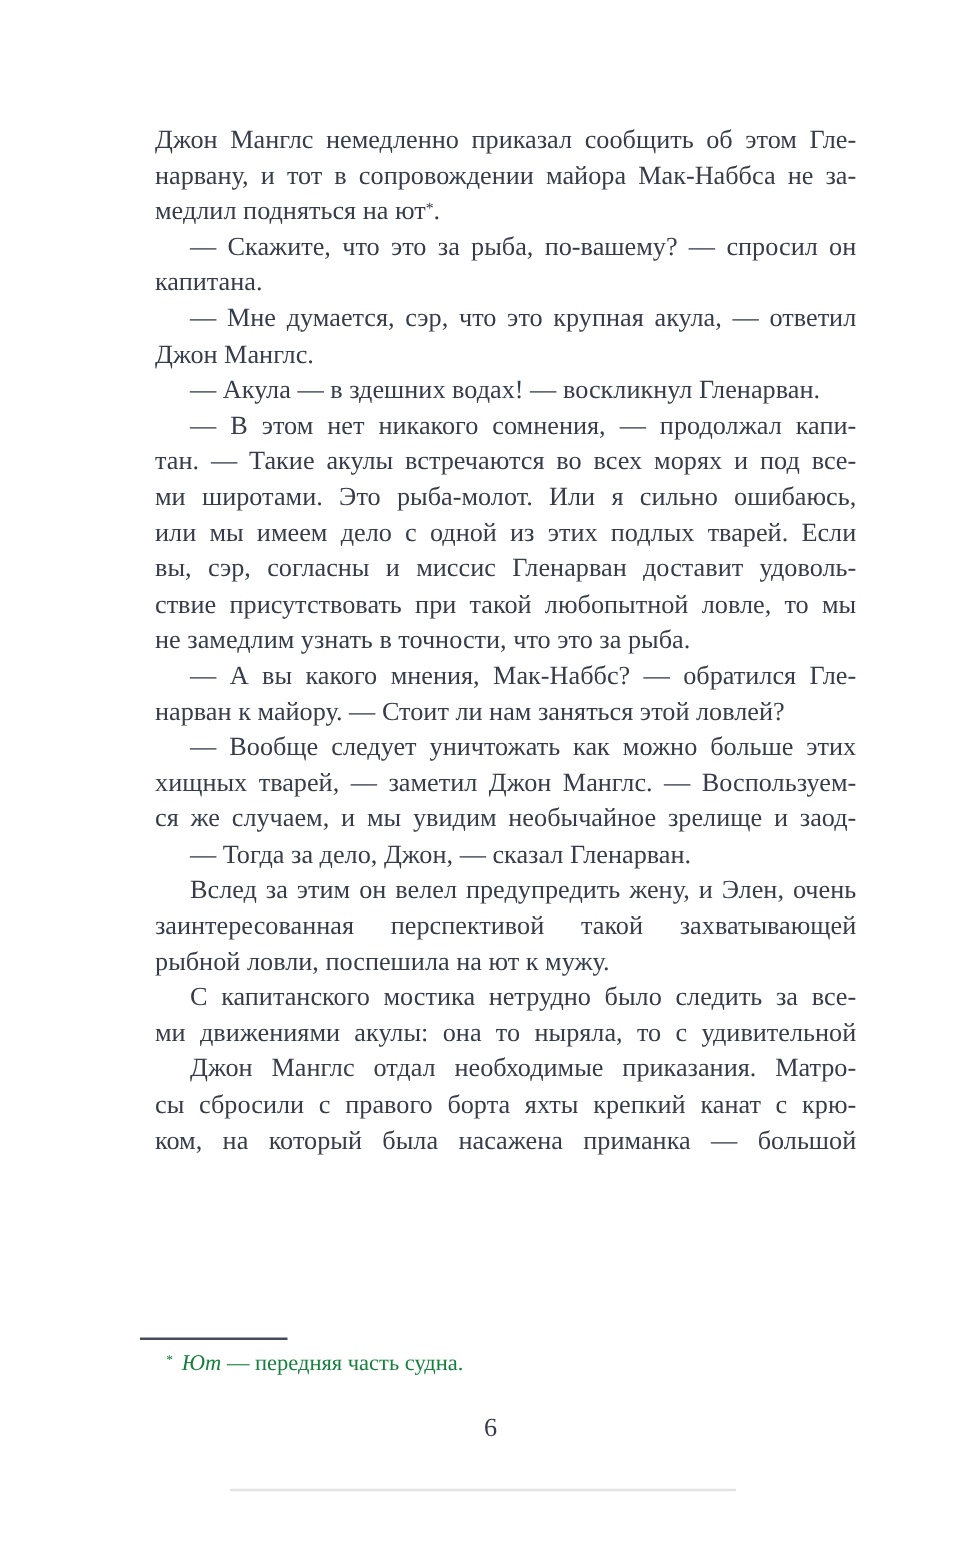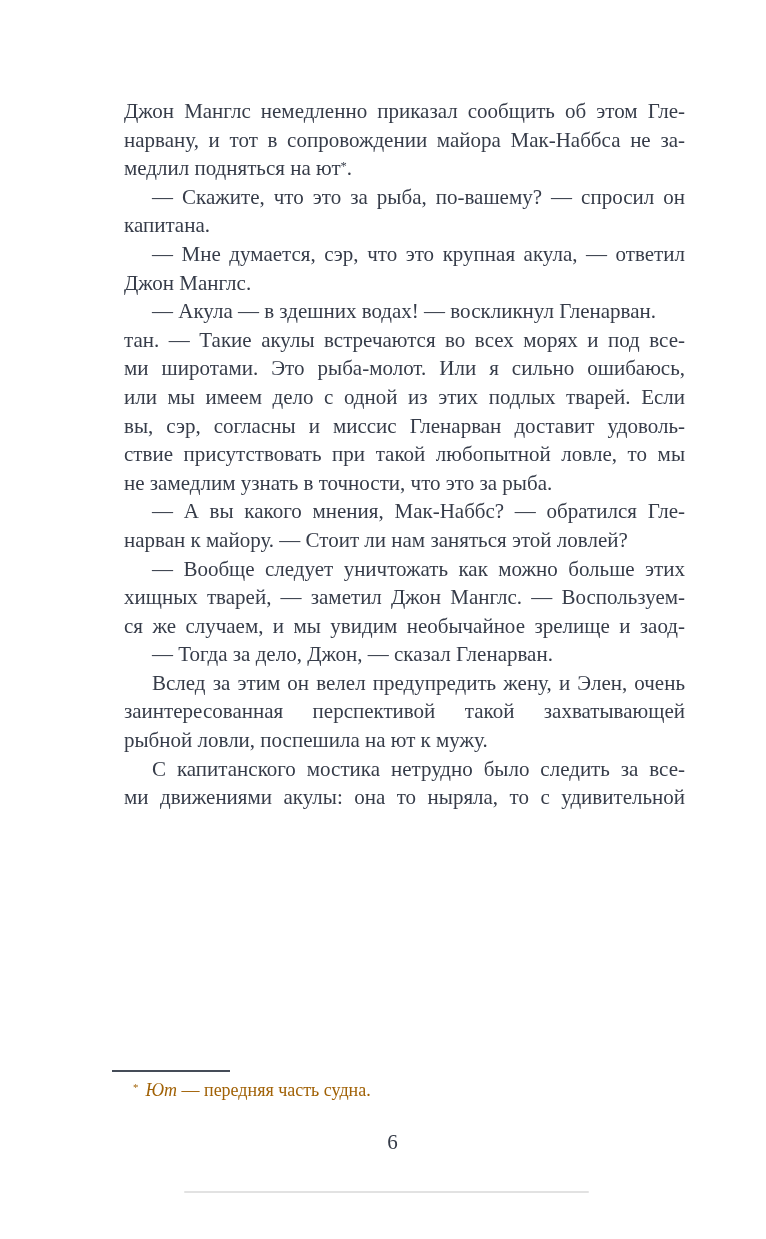--- a/index.html
+++ b/index.html
@@ -52,21 +52,21 @@
     border-top: 2px solid #454c58;
   }
   #footnote {
     position: absolute;
     left: 112px;
     top: 1078px;
     width: 561px;
     font-size: 18px;
     line-height: 24px;
     text-indent: 21px;
-    color: #a16207;
+    color: #15803d;
   }
   #footnote sup.fn {
     margin-right: 7px;
   }
   #footnote i {
     font-style: italic;
   }
   #page-number {
     position: absolute;
     left: 112px;
@@ -103,20 +103,21 @@
         <div class="line last">капитана.</div>
       </div>
       <div>
         <div class="line indent">— Мне думается, сэр, что это крупная акула, — ответил</div>
         <div class="line last">Джон Манглс.</div>
       </div>
       <div>
         <div class="line indent last">— Акула — в здешних водах! — воскликнул Гленарван.</div>
       </div>
       <div>
+        <div class="line indent">— В этом нет никакого сомнения, — продолжал капи-</div>
         <div class="line">тан. — Такие акулы встречаются во всех морях и под все-</div>
         <div class="line">ми широтами. Это рыба-молот. Или я сильно ошибаюсь,</div>
         <div class="line">или мы имеем дело с одной из этих подлых тварей. Если</div>
         <div class="line">вы, сэр, согласны и миссис Гленарван доставит удоволь-</div>
         <div class="line">ствие присутствовать при такой любопытной ловле, то мы</div>
         <div class="line last">не замедлим узнать в точности, что это за рыба.</div>
       </div>
       <div>
         <div class="line indent">— А вы какого мнения, Мак-Наббс? — обратился Гле-</div>
         <div class="line last">нарван к майору. — Стоит ли нам заняться этой ловлей?</div>
@@ -131,20 +132,25 @@
       </div>
       <div>
         <div class="line indent">Вслед за этим он велел предупредить жену, и Элен, очень</div>
         <div class="line">заинтересованная перспективой такой захватывающей</div>
         <div class="line last">рыбной ловли, поспешила на ют к мужу.</div>
       </div>
       <div>
         <div class="line indent">С капитанского мостика нетрудно было следить за все-</div>
         <div class="line">ми движениями акулы: она то ныряла, то с удивительной</div>
       </div>
+      <div>
+        <div class="line indent">Джон Манглс отдал необходимые приказания. Матро-</div>
+        <div class="line">сы сбросили с правого борта яхты крепкий канат с крю-</div>
+        <div class="line">ком, на который была насажена приманка — большой</div>
+      </div>
     </div>
 
   <div id="footnote-separator"></div>
 
   <div id="footnote"><sup class="fn">*</sup><i>Ют</i><span> — передняя часть судна.</span></div>
 
   <div id="page-number">6</div>
 
   <div id="bottom-divider"></div>
 

